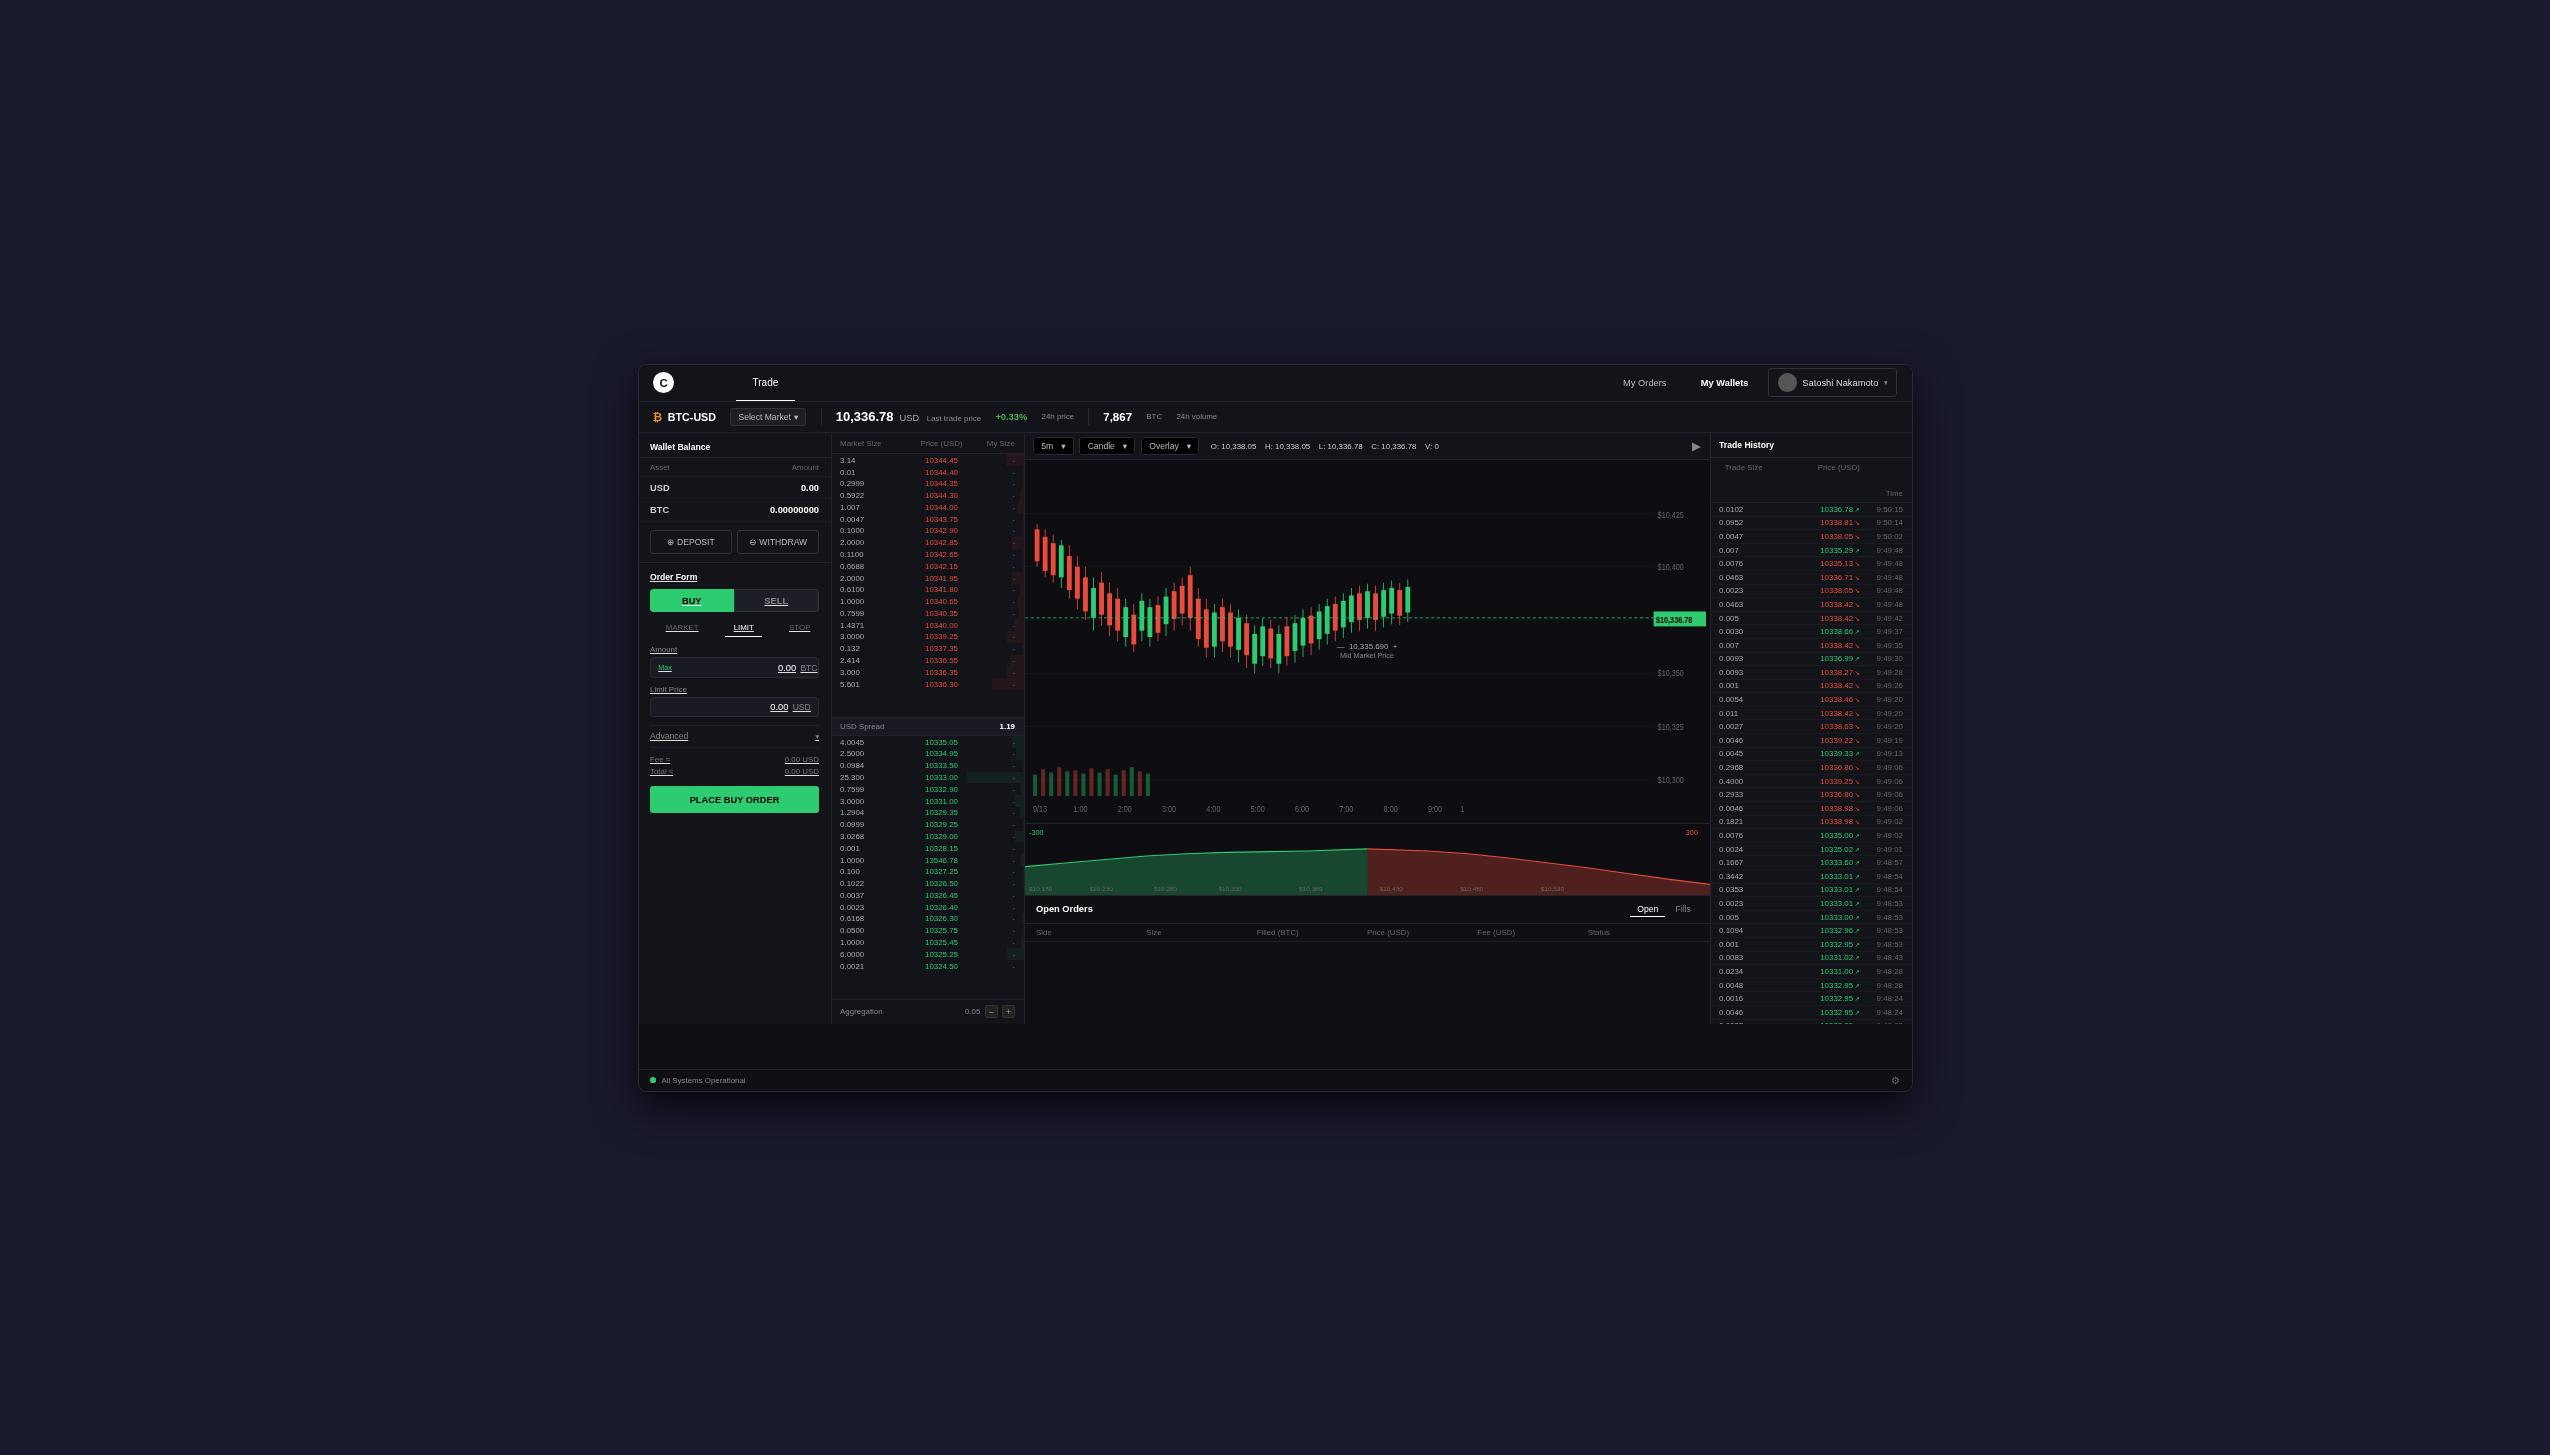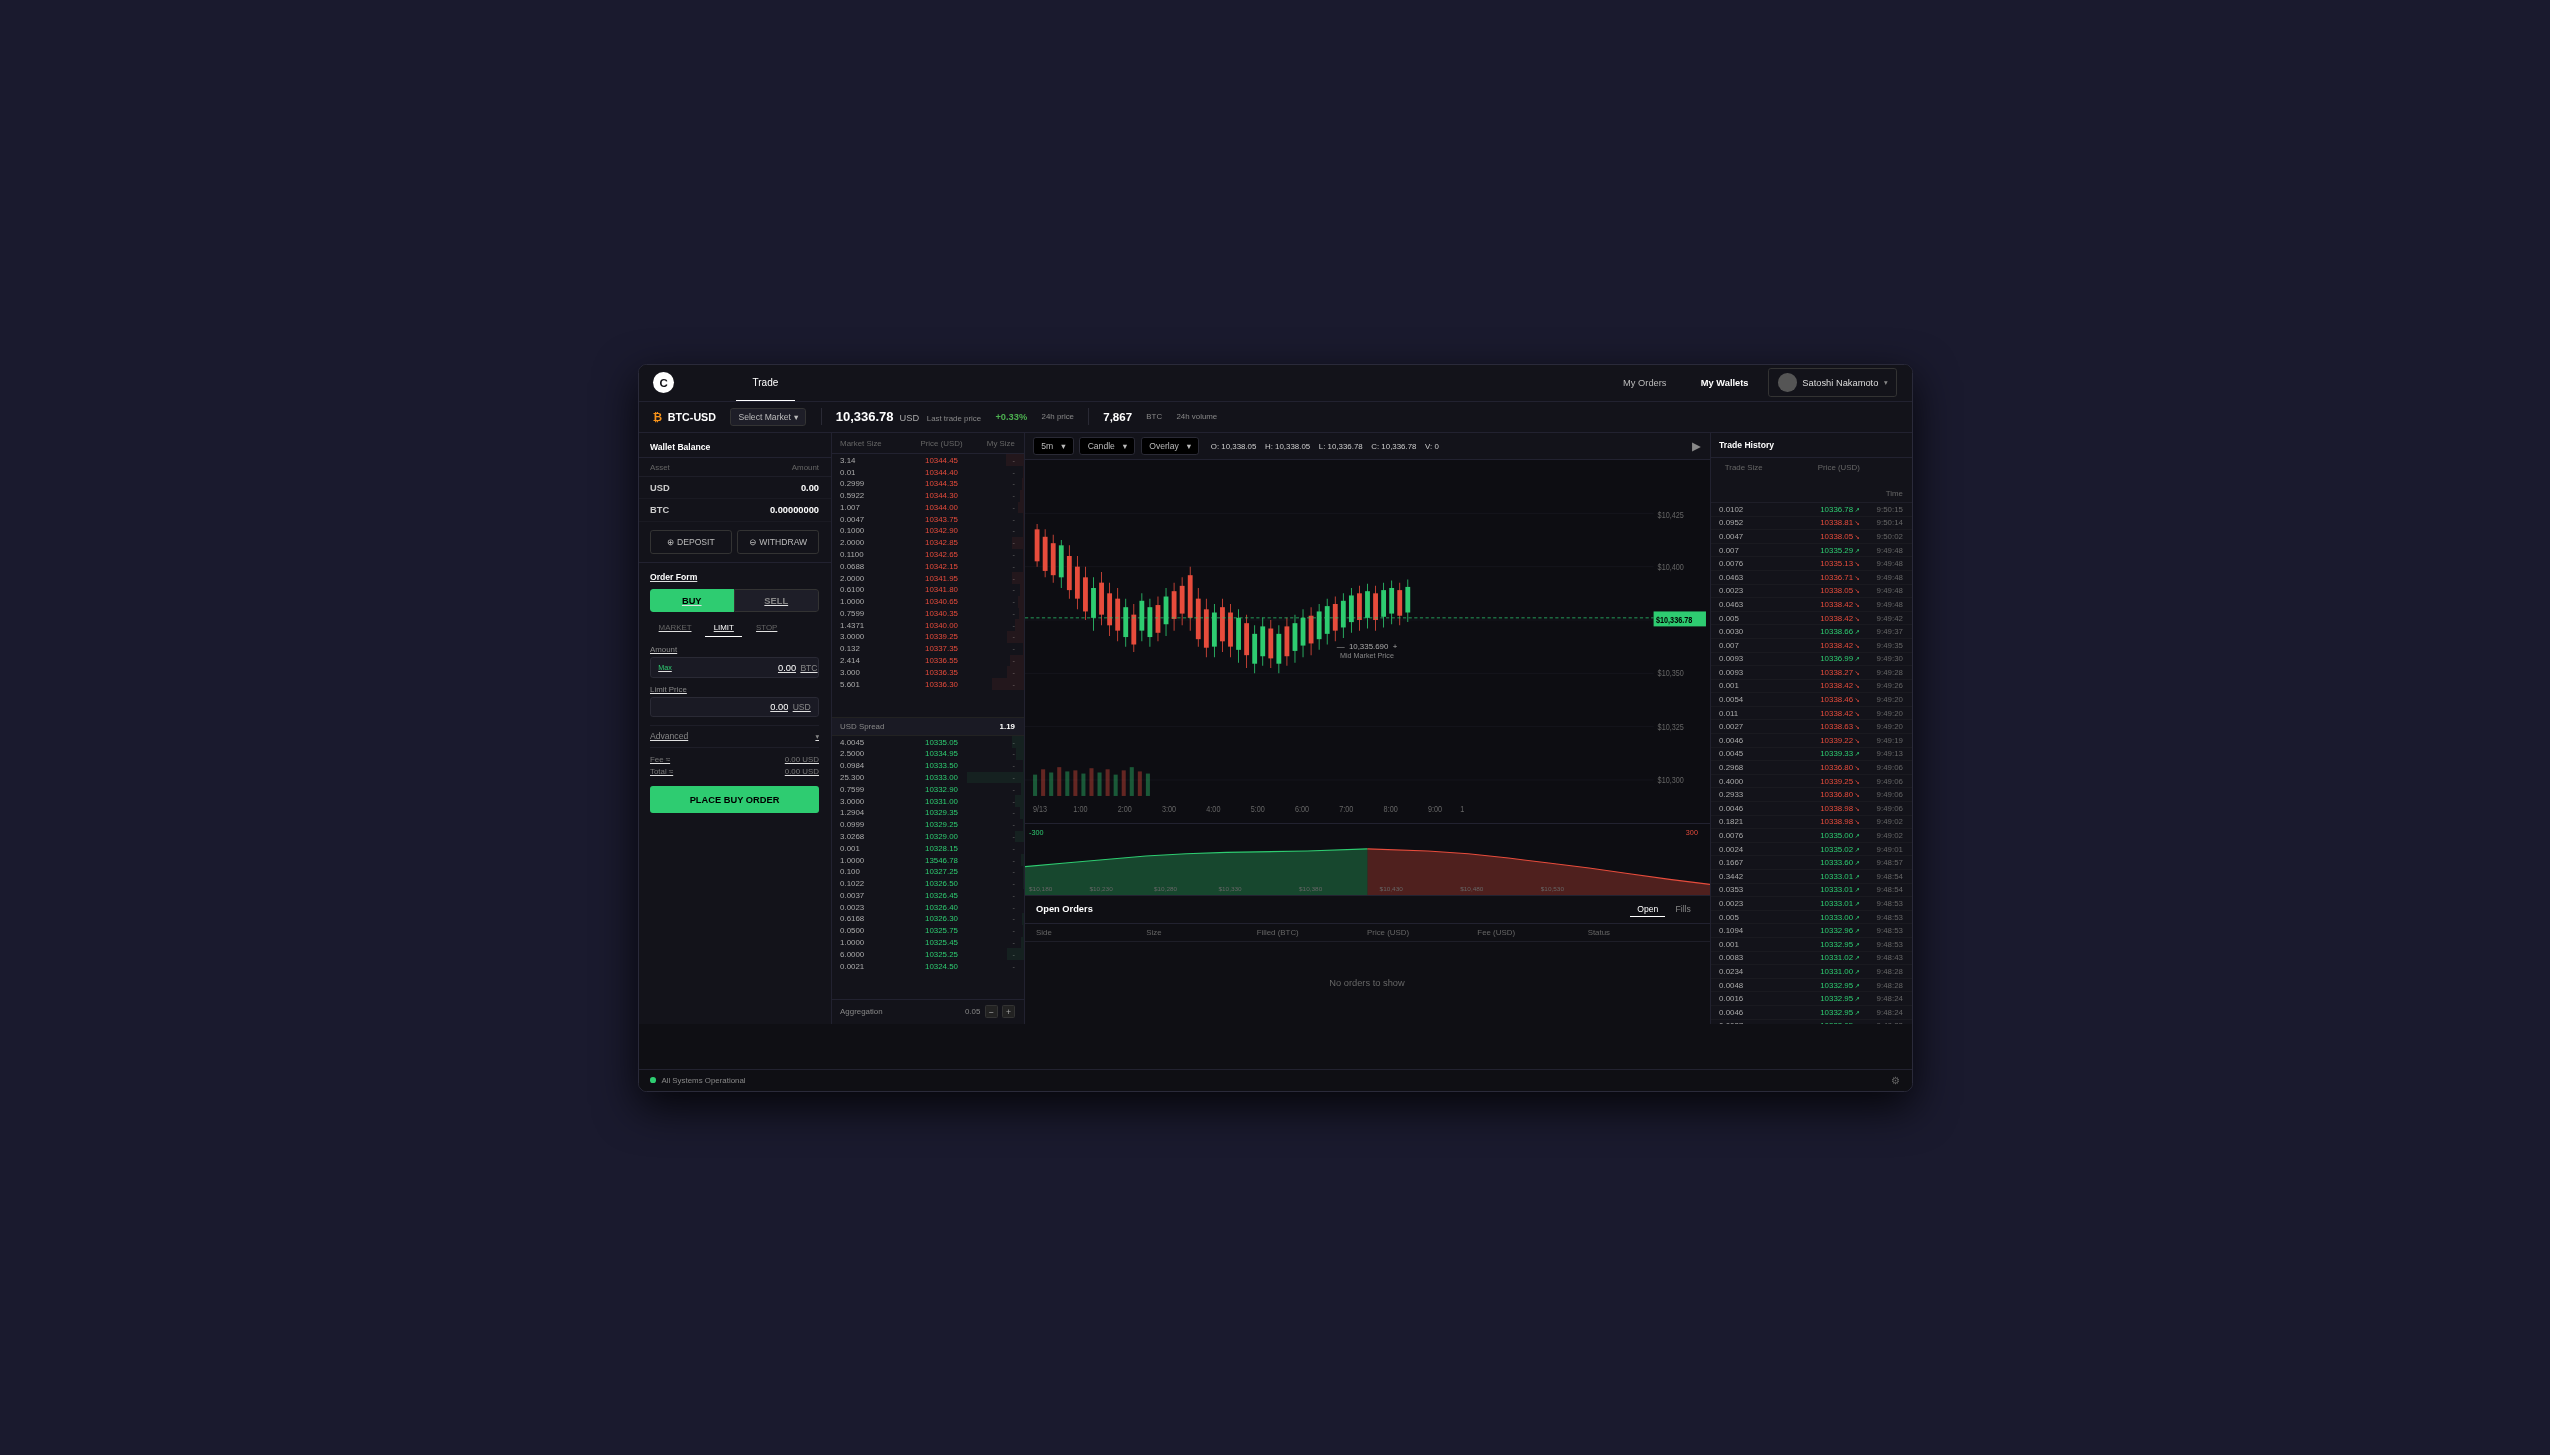--- a/index.html
+++ b/index.html
@@ -184,21 +184,21 @@
       flex: 1; padding: 5.7px;
       background: #2ecc71; border: none; color: #000;
       font-size: 9.3px; font-weight: 700; cursor: pointer; border-radius: 2.9px 0 0 2.9px;
     }
     .sell-btn {
       flex: 1; padding: 5.7px;
       background: #1e1e28; border: 0.7px solid #333; color: #888;
       font-size: 9.3px; font-weight: 600; cursor: pointer; border-radius: 0 2.9px 2.9px 0;
     }
     .order-type-tabs {
-      display: flex; margin-bottom: 8.6px; gap: 5px;
+      display: flex; margin-bottom: 8.6px; gap: 18px; justify-content: flex-end;
     }
     .order-type-tab {
       padding: 3.6px 8.6px;
       background: transparent; border: none; color: #666;
       font-size: 7.9px; cursor: pointer;
       border-bottom: 1.4px solid transparent;
     }
     .order-type-tab.active {
       color: #fff; border-bottom: 1.4px solid #fff;
     }
@@ -1047,23 +1047,20 @@
           </div>
         </div>
         <div class="oo-table-header">
           <span class="oo-col">Side</span>
           <span class="oo-col">Size</span>
           <span class="oo-col">Filled (BTC)</span>
           <span class="oo-col">Price (USD)</span>
           <span class="oo-col">Fee (USD)</span>
           <span class="oo-col">Status</span>
         </div>
-        <div class="oo-body">
-          <span>No orders to show</span>
-        </div>
       </div>
     </div>
 
     <div class="trade-history-panel">
       <div class="th-header">Trade History</div>
       <div class="th-col-header">
         <span class="th-col-size">Trade Size</span>
         <span class="th-col-price">Price (USD)</span>
         <span class="th-col-time">Time</span>
       </div>

